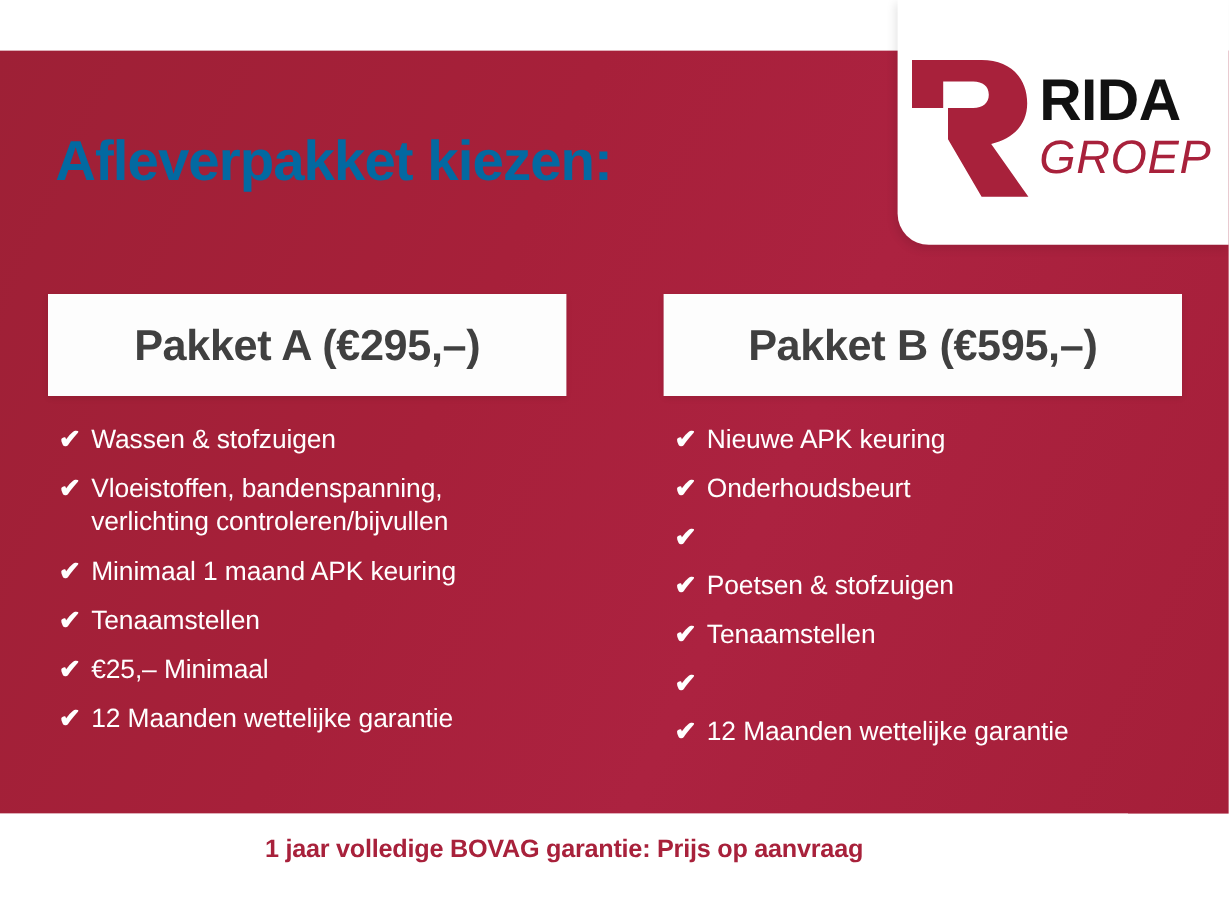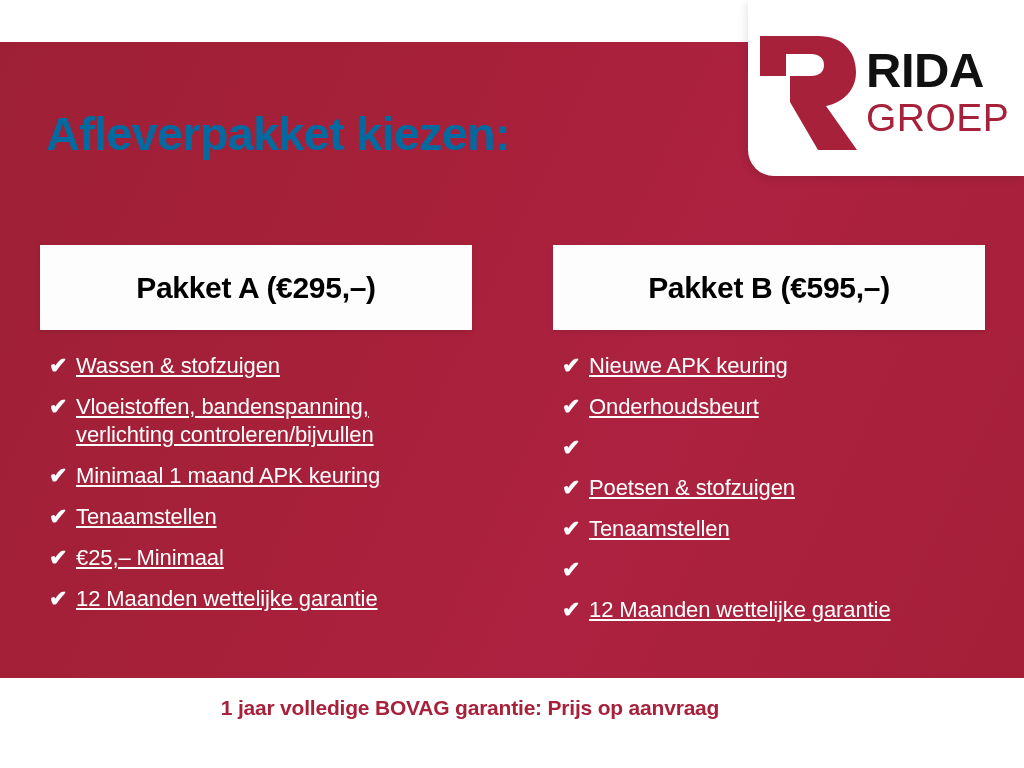--- a/index.html
+++ b/index.html
@@ -41,21 +41,21 @@
     height: 42px;
     background: #ffffff;
   }
 
   
   .logo-card {
     position: absolute;
     left: 748px;
     top: 0;
     width: 276px;
-    height: 176px;
+    height: 204px;
     background: #ffffff;
     border-bottom-left-radius: 26px;
     box-shadow: -2px 3px 8px rgba(0,0,0,0.10);
     display: flex;
     align-items: center;
     padding-left: 8px;
     box-sizing: border-box;
   }
   .logo-mark {
     width: 104px;
@@ -77,20 +77,21 @@
     letter-spacing: -0.5px;
     color: #111111;
   }
   .logo-groep {
     font-family: "Liberation Sans", sans-serif;
     font-weight: normal;
     font-size: 39px;
     letter-spacing: 0.5px;
     color: #a8213b;
     margin-top: 3px;
+    font-style: italic;
   }
 
   
   .headline {
     position: absolute;
     left: 46px;
     top: 75px;
     font-family: "Liberation Sans", sans-serif;
     font-weight: bold;
     font-size: 47px;
@@ -117,22 +118,22 @@
     background: #fdfdfd;
     height: 85px;
     display: flex;
     align-items: center;
     justify-content: center;
     box-shadow: 0 2px 5px rgba(0,0,0,0.10);
   }
   .pkg-title {
     font-family: "Liberation Sans", sans-serif;
     font-weight: bold;
-    font-size: 30px;
-    color: #000000;
+    font-size: 36px;
+    color: #404040;
     letter-spacing: -0.3px;
     white-space: nowrap;
   }
 
   .feature-list {
     list-style: none;
     margin: 0;
     padding: 22px 0 0 4px;
   }
   .feature-item {
@@ -152,21 +153,20 @@
     padding-left: 5px;
     box-sizing: border-box;
   }
   .feature-text {
     font-family: "Liberation Sans", sans-serif;
     font-size: 22px;
     line-height: 28px;
     color: #ffffff;
     font-weight: normal;
     letter-spacing: -0.1px;
-    text-decoration: underline;
   }
 
   
   .footer-band {
     position: absolute;
     left: 0;
     top: 678px;
     width: 940px;
     height: 90px;
     background: #ffffff;

